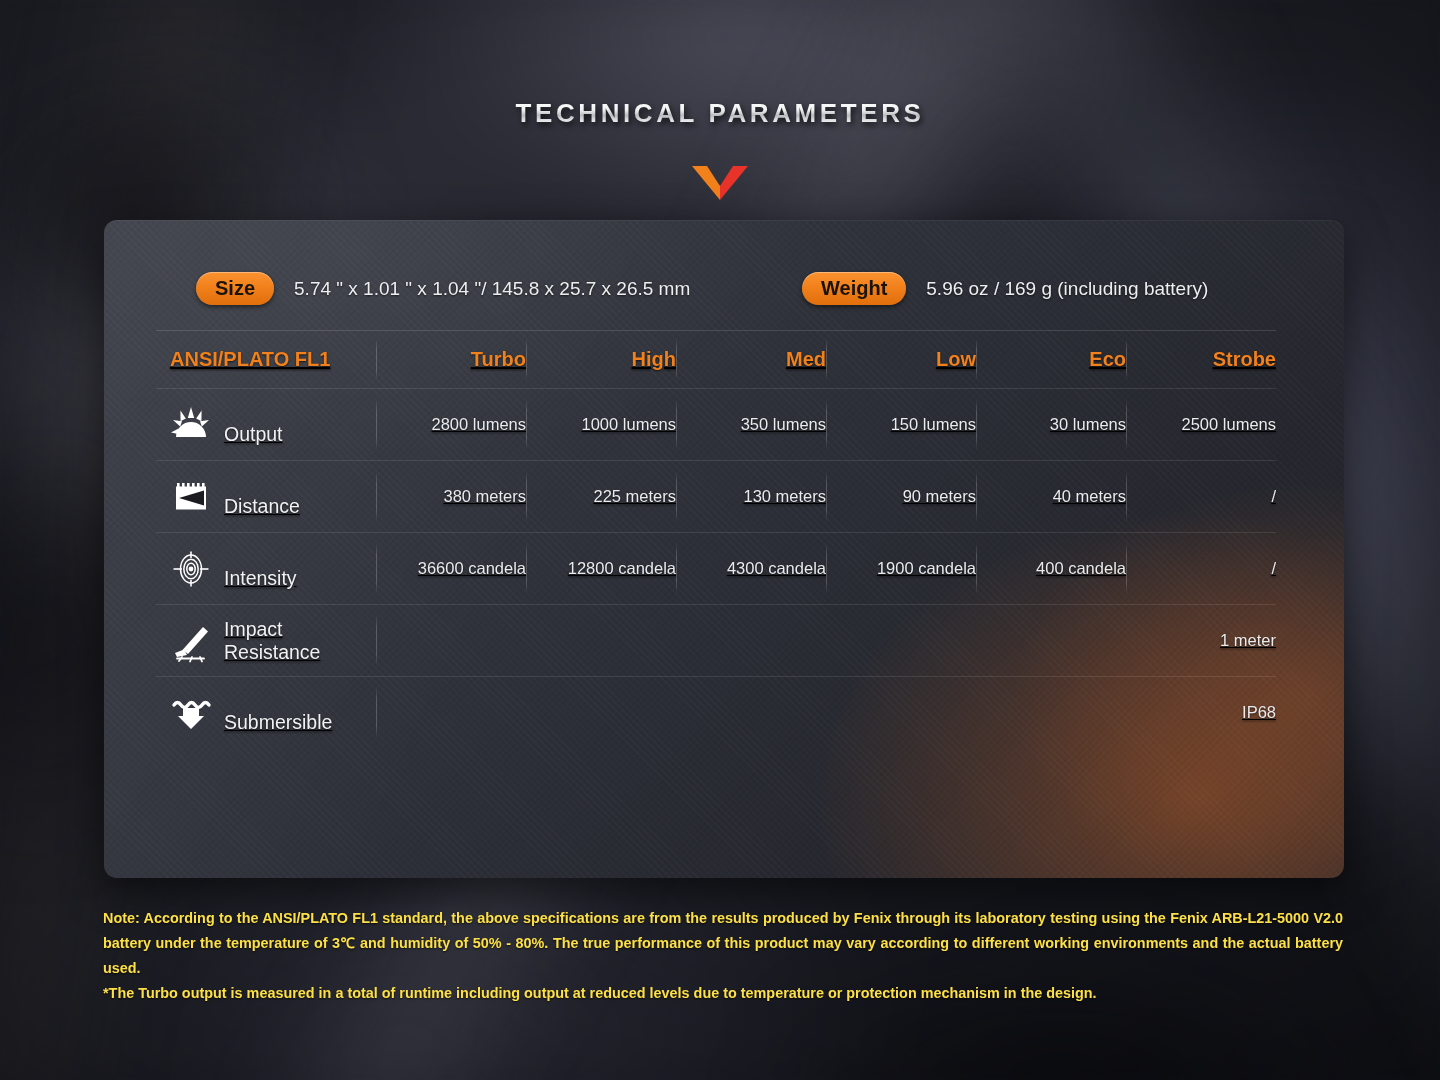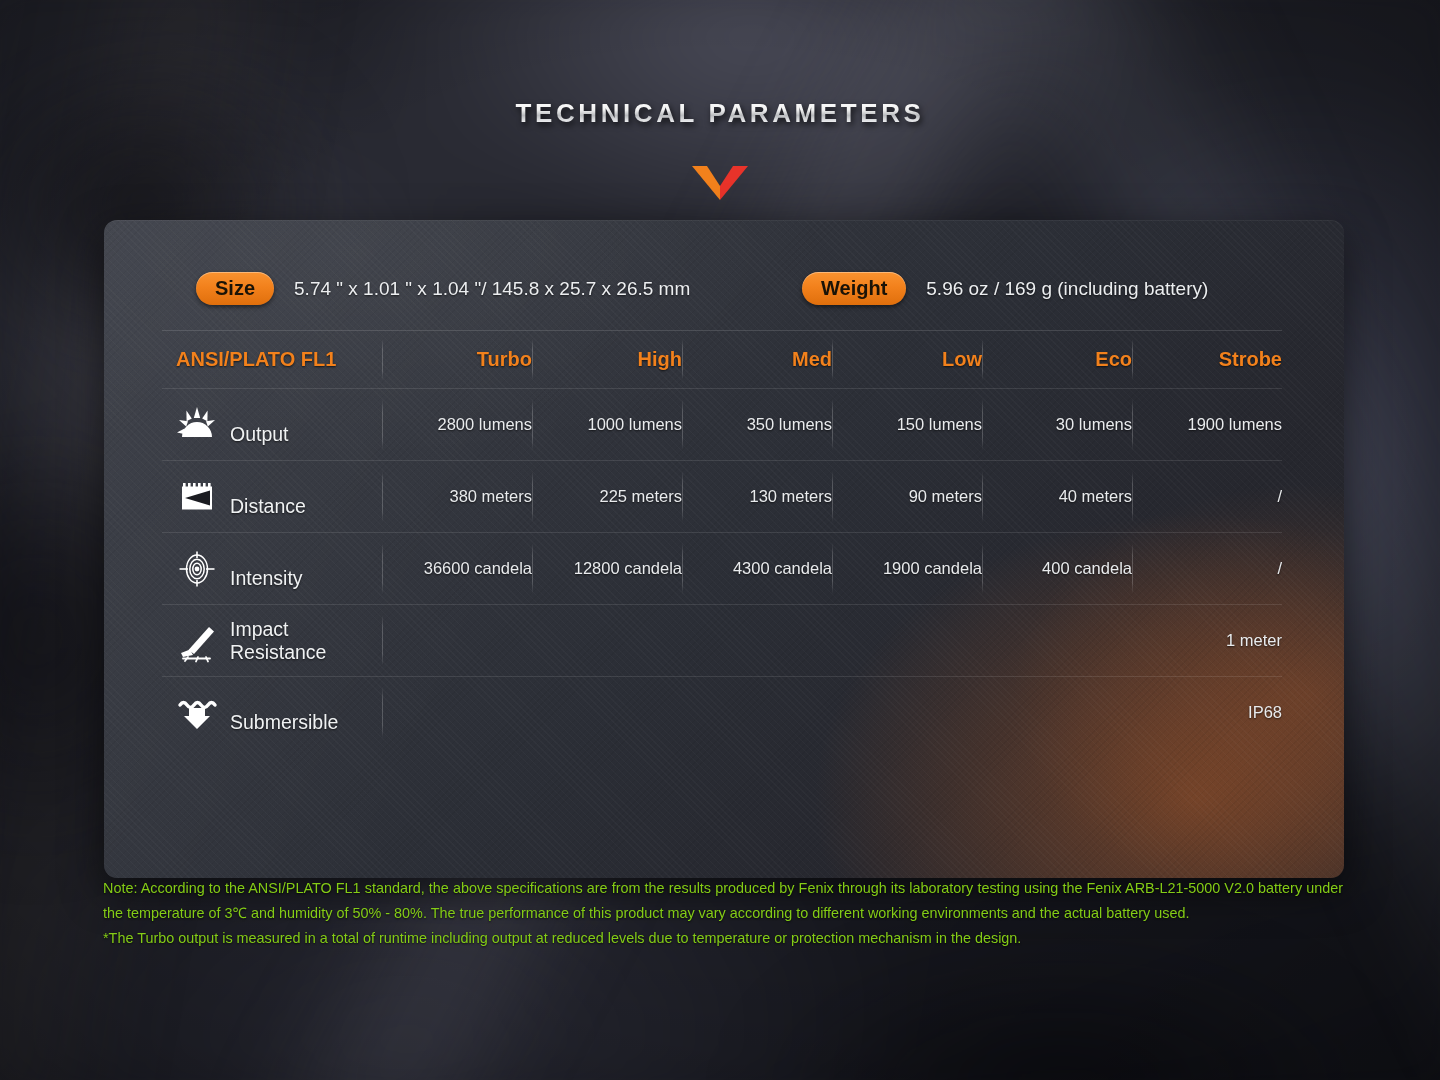--- a/index.html
+++ b/index.html
@@ -117,24 +117,25 @@
   .meta-size   { left: 92px; }
   .meta-weight { left: 698px; justify-content: flex-end; }
   .meta-val {
     color: #eceef0; font-size: 19px; white-space: nowrap;
     text-shadow: 0 1px 2px rgba(0,0,0,0.6);
   }
 
   
   .tbl {
     position: absolute;
-    top: 110px; left: 58px;
+    top: 110px; left: 52px;
     width: 1120px;
     border-collapse: collapse;
     table-layout: fixed;
+    text-decoration: underline;
   }
   .tbl td, .tbl th {
     text-align: right;
     vertical-align: middle;
     color: #e9ebed;
     font-weight: normal;
     font-size: 16.5px;
     padding: 0;
     text-shadow: 0 1px 2px rgba(0,0,0,0.65);
     position: relative;
@@ -170,26 +171,27 @@
 
   .twoline { line-height: 1.36; }
   .slash { font-size: 17px; }
 
   
   .span-cell { text-align: center; }
 
   
   .note {
     position: absolute;
-    left: 103px; top: 876px;
+    left: 103px; top: 906px;
     width: 1240px;
-    color: #84cc16;
+    color: #fde047;
     font-size: 14.4px;
     line-height: 1.73;
     text-shadow: 0 1px 2px rgba(0,0,0,0.7);
+    font-weight: bold;
   }
   .note p.just { text-align: justify; }
 </style>
 </head>
 <body>
 
 <div class="page">
 
   <div class="bg-layer bg-base"></div>
   <div class="bg-layer bg-streaks"></div>
@@ -259,21 +261,21 @@
                   <polygon points="1,28.5 8.6,24.5 9.2,30.2" fill="#fff"></polygon>
                 </svg>
                 <span>Output</span>
               </div>
             </td>
             <td class="vsep">2800 lumens</td>
             <td class="vsep">1000 lumens</td>
             <td class="vsep">350 lumens</td>
             <td class="vsep">150 lumens</td>
             <td class="vsep">30 lumens</td>
-            <td class="vsep">1900 lumens</td>
+            <td class="vsep">2500 lumens</td>
           </tr>
 
 
           <tr class="drow hline">
             <td class="col-label">
               <div class="rowlabel">
                 <svg class="ricon" viewBox="0 0 42 42">
                   <rect x="6" y="10.5" width="30" height="23" fill="#fff"></rect>
                   <g fill="#fff">
                     <rect x="7" y="7" width="2.6" height="4"></rect>

